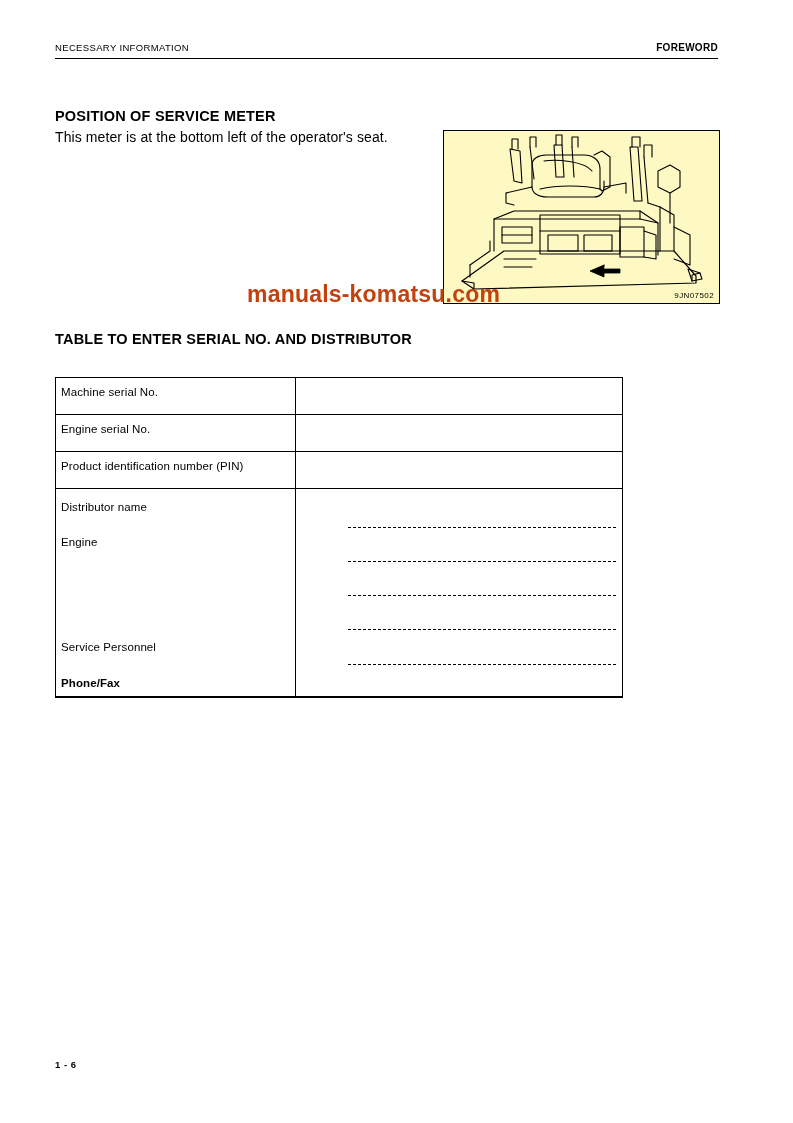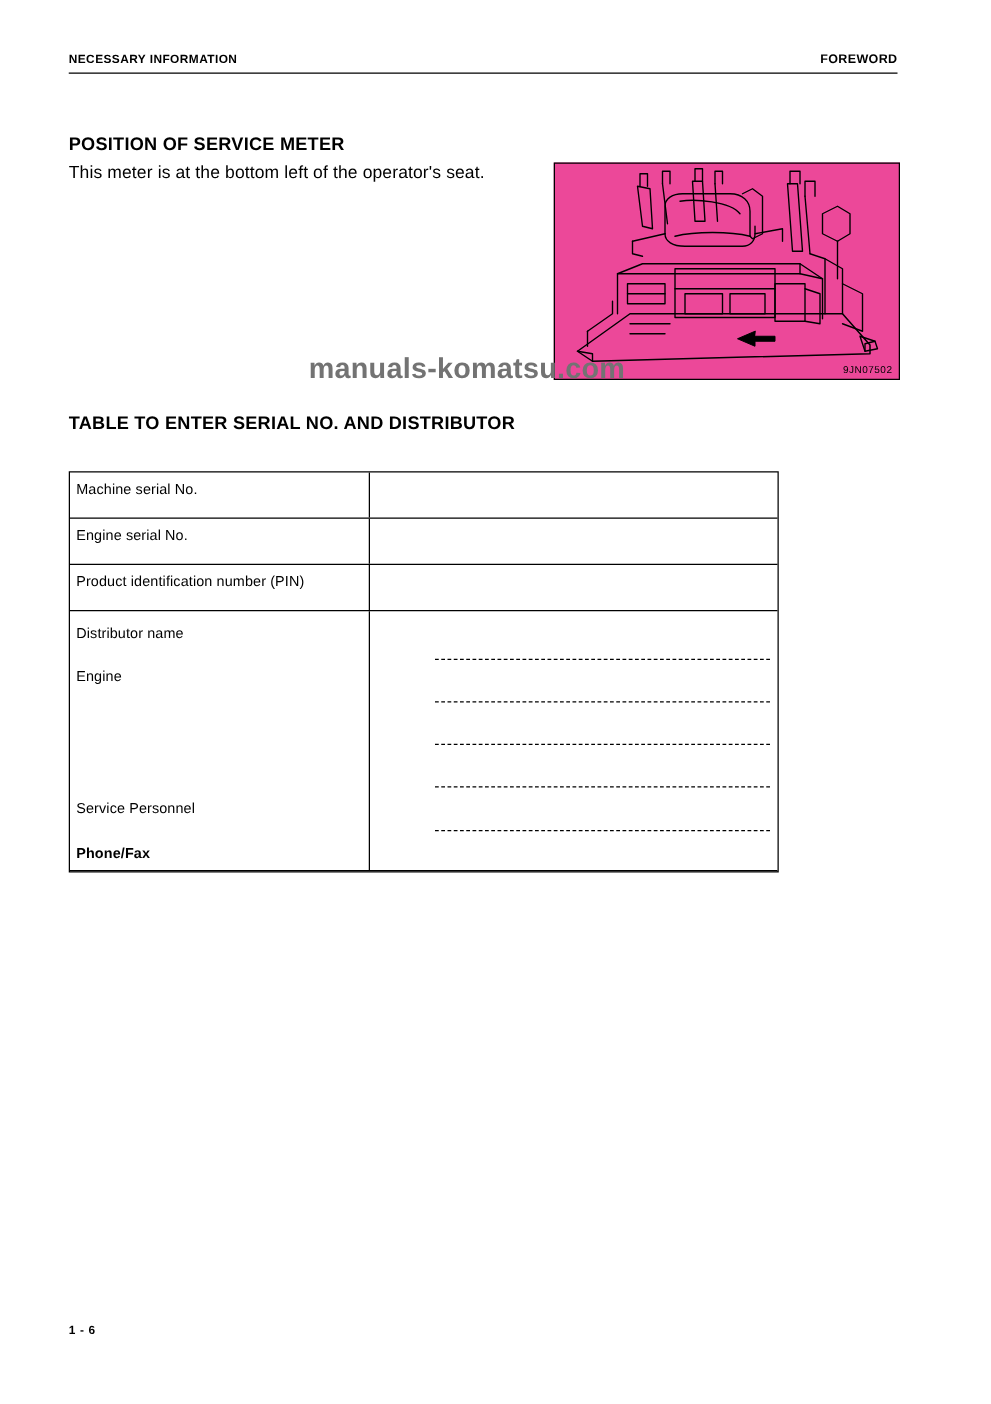--- a/index.html
+++ b/index.html
@@ -29,21 +29,21 @@
     left: 55px;
     top: 42px;
     width: 663px;
     height: 22px;
   }
   .header-left {
     position: absolute;
     left: 0;
     top: 0;
     font-size: 9.5px;
-    font-weight: bold;
+    font-weight: normal;
     letter-spacing: 0.35px;
   }
   .header-right {
     position: absolute;
     right: 0;
     top: 0;
     font-size: 10px;
     font-weight: bold;
     letter-spacing: 0.3px;
   }
@@ -75,41 +75,41 @@
   }
 
   
   .figure {
     position: absolute;
     left: 443px;
     top: 130px;
     width: 275px;
     height: 172px;
     border: 1px solid #000;
-    background: #ec4899;
+    background: #fef9c3;
     overflow: hidden;
   }
   .figure svg { display: block; }
   .fig-code {
     position: absolute;
     right: 5px;
     bottom: 3px;
     font-size: 8px;
     font-family: "Liberation Sans", sans-serif;
     letter-spacing: 0.4px;
   }
 
   
   .watermark {
     position: absolute;
     left: 247px;
     top: 281px;
     font-size: 23px;
     font-weight: bold;
-    color: #737373;
+    color: #c2410c;
     letter-spacing: 0.2px;
     white-space: nowrap;
   }
 
   
   .sec2-title {
     position: absolute;
     left: 55px;
     top: 331px;
     font-size: 14.5px;

